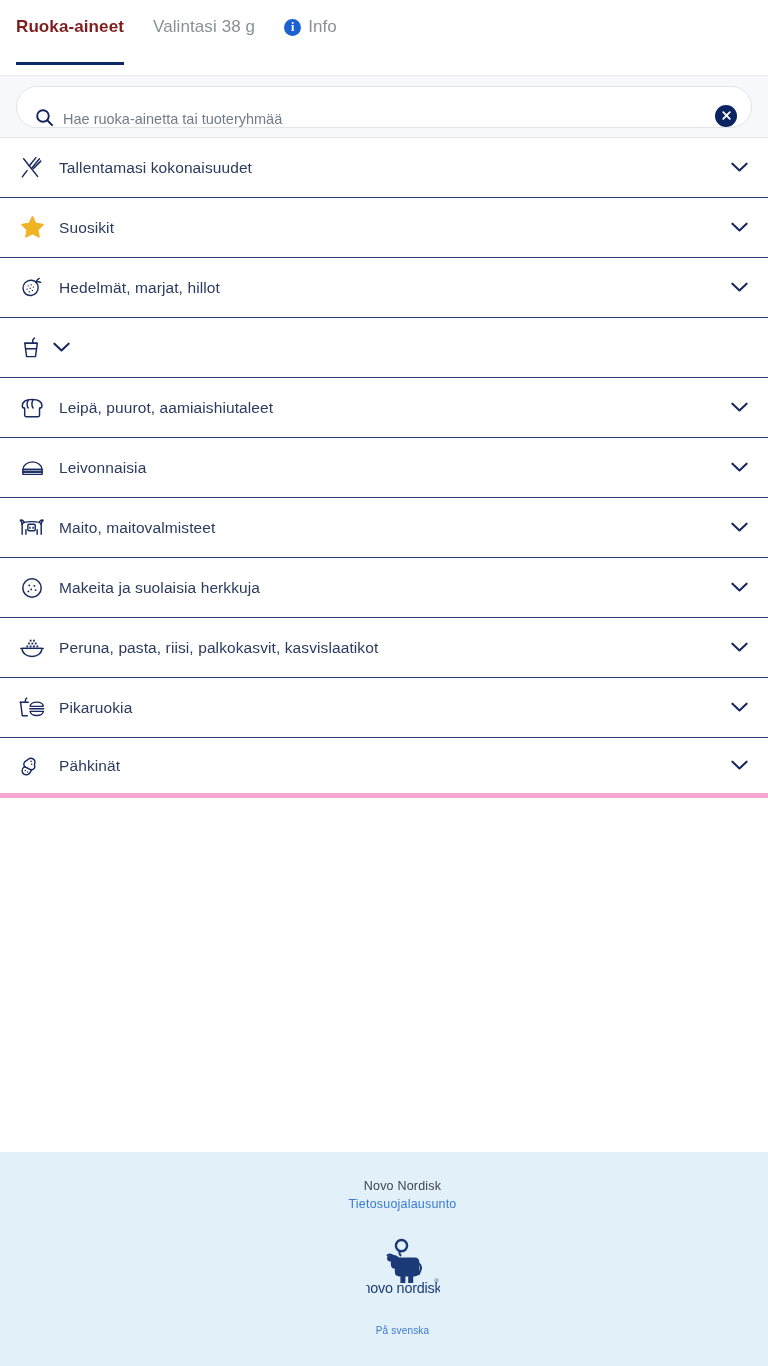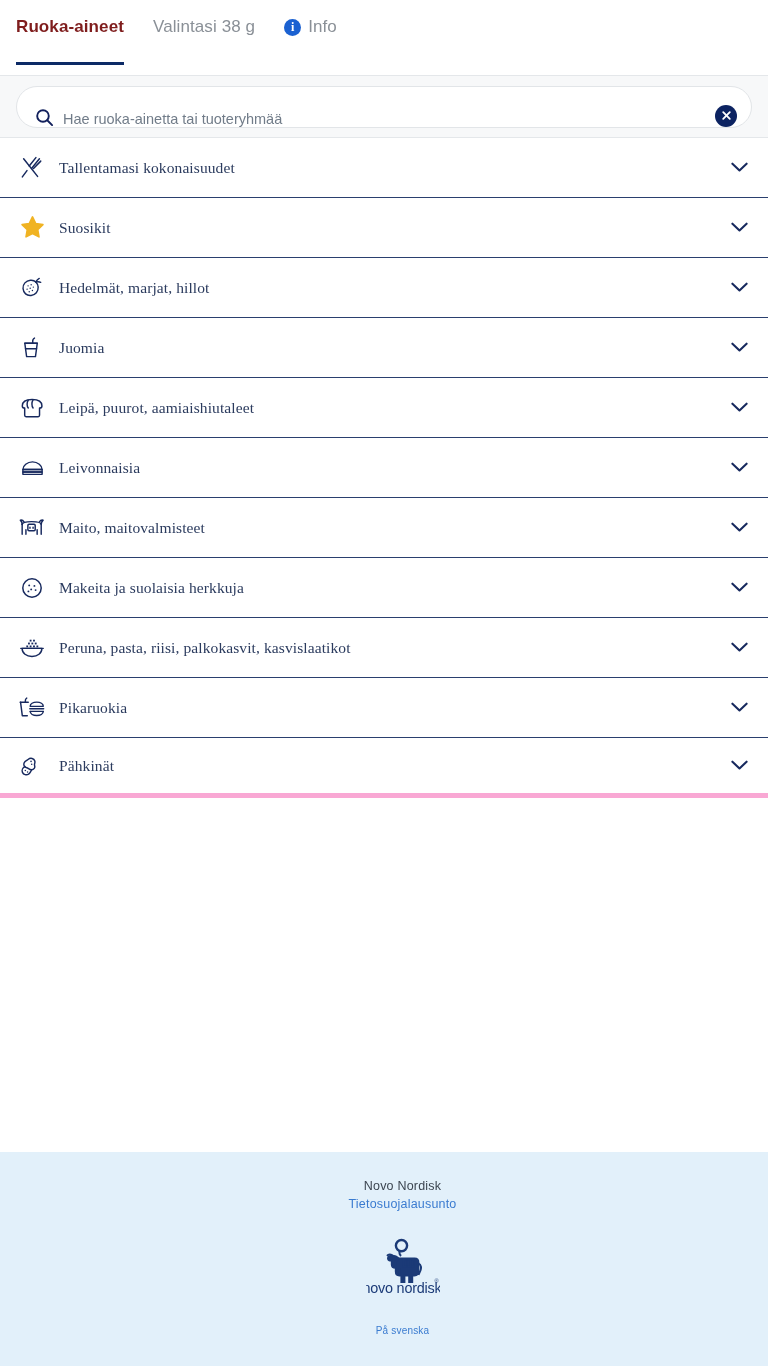--- a/index.html
+++ b/index.html
@@ -115,21 +115,20 @@
     cursor: pointer;
     display: flex;
     align-items: center;
     justify-content: center;
   }
 
   
   .catlist {
     flex: 0 0 auto;
     background: #ec4899;
-    font-family: Liberation Serif, serif;
   }
   .catrow {
     height: 60px;
     display: flex;
     align-items: center;
     padding: 0 18px 0 14px;
     border-bottom: 1px solid #2a3f6e;
     background: #ffffff;
     cursor: pointer;
   }
@@ -287,21 +286,20 @@
 
     <div class="catrow">
       <span class="cat-icon">
         <svg width="24" height="25" viewBox="0 0 24 26" fill="none" stroke="#17295e" stroke-width="1.5" stroke-linecap="round" stroke-linejoin="round">
           <path d="M4.5 8.5 L6.4 22.5 H15.6 L17.5 8.5 Z"></path>
           <line x1="4.5" y1="8.5" x2="17.5" y2="8.5"></line>
           <line x1="5.3" y1="14.2" x2="16.7" y2="14.2"></line>
           <path d="M12.8 8.3 C12.8 6 12 4.4 14.6 3.2"></path>
         </svg>
       </span>
-      <span class="cat-label">Juomia</span>
       <span class="chev">
         <svg width="17" height="11" viewBox="0 0 18 11" fill="none">
             <path d="M1.5 1.5 L9 8.6 L16.5 1.5" stroke="#17295e" stroke-width="2.2" stroke-linecap="round" stroke-linejoin="round"></path>
           </svg>
       </span>
     </div>
 
     <div class="catrow">
       <span class="cat-icon">
         <svg width="27" height="24" viewBox="0 0 28 24" fill="none" stroke="#17295e" stroke-width="1.5" stroke-linecap="round" stroke-linejoin="round">

